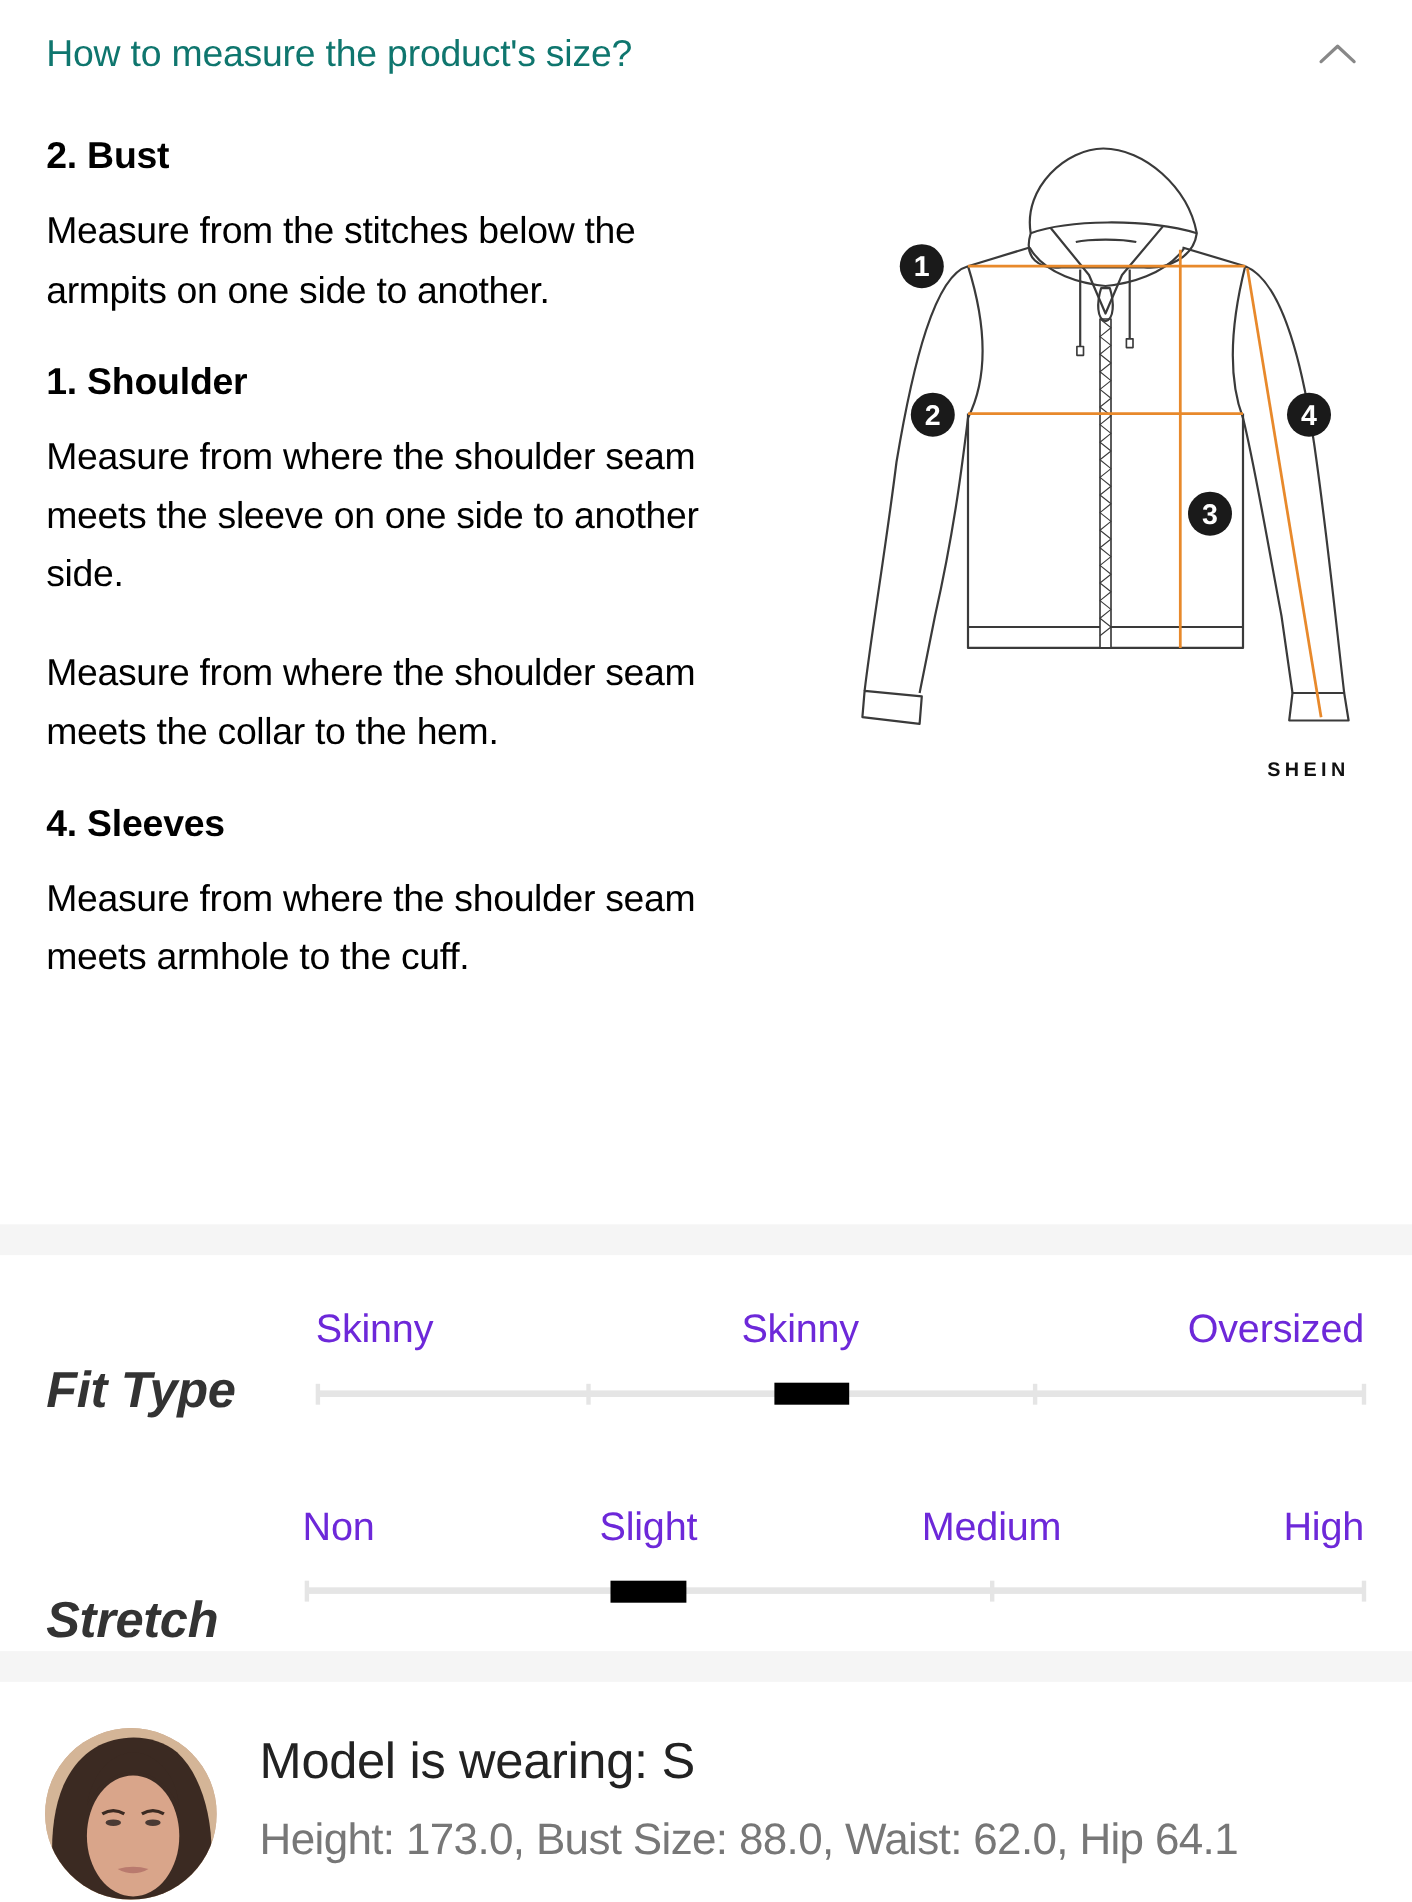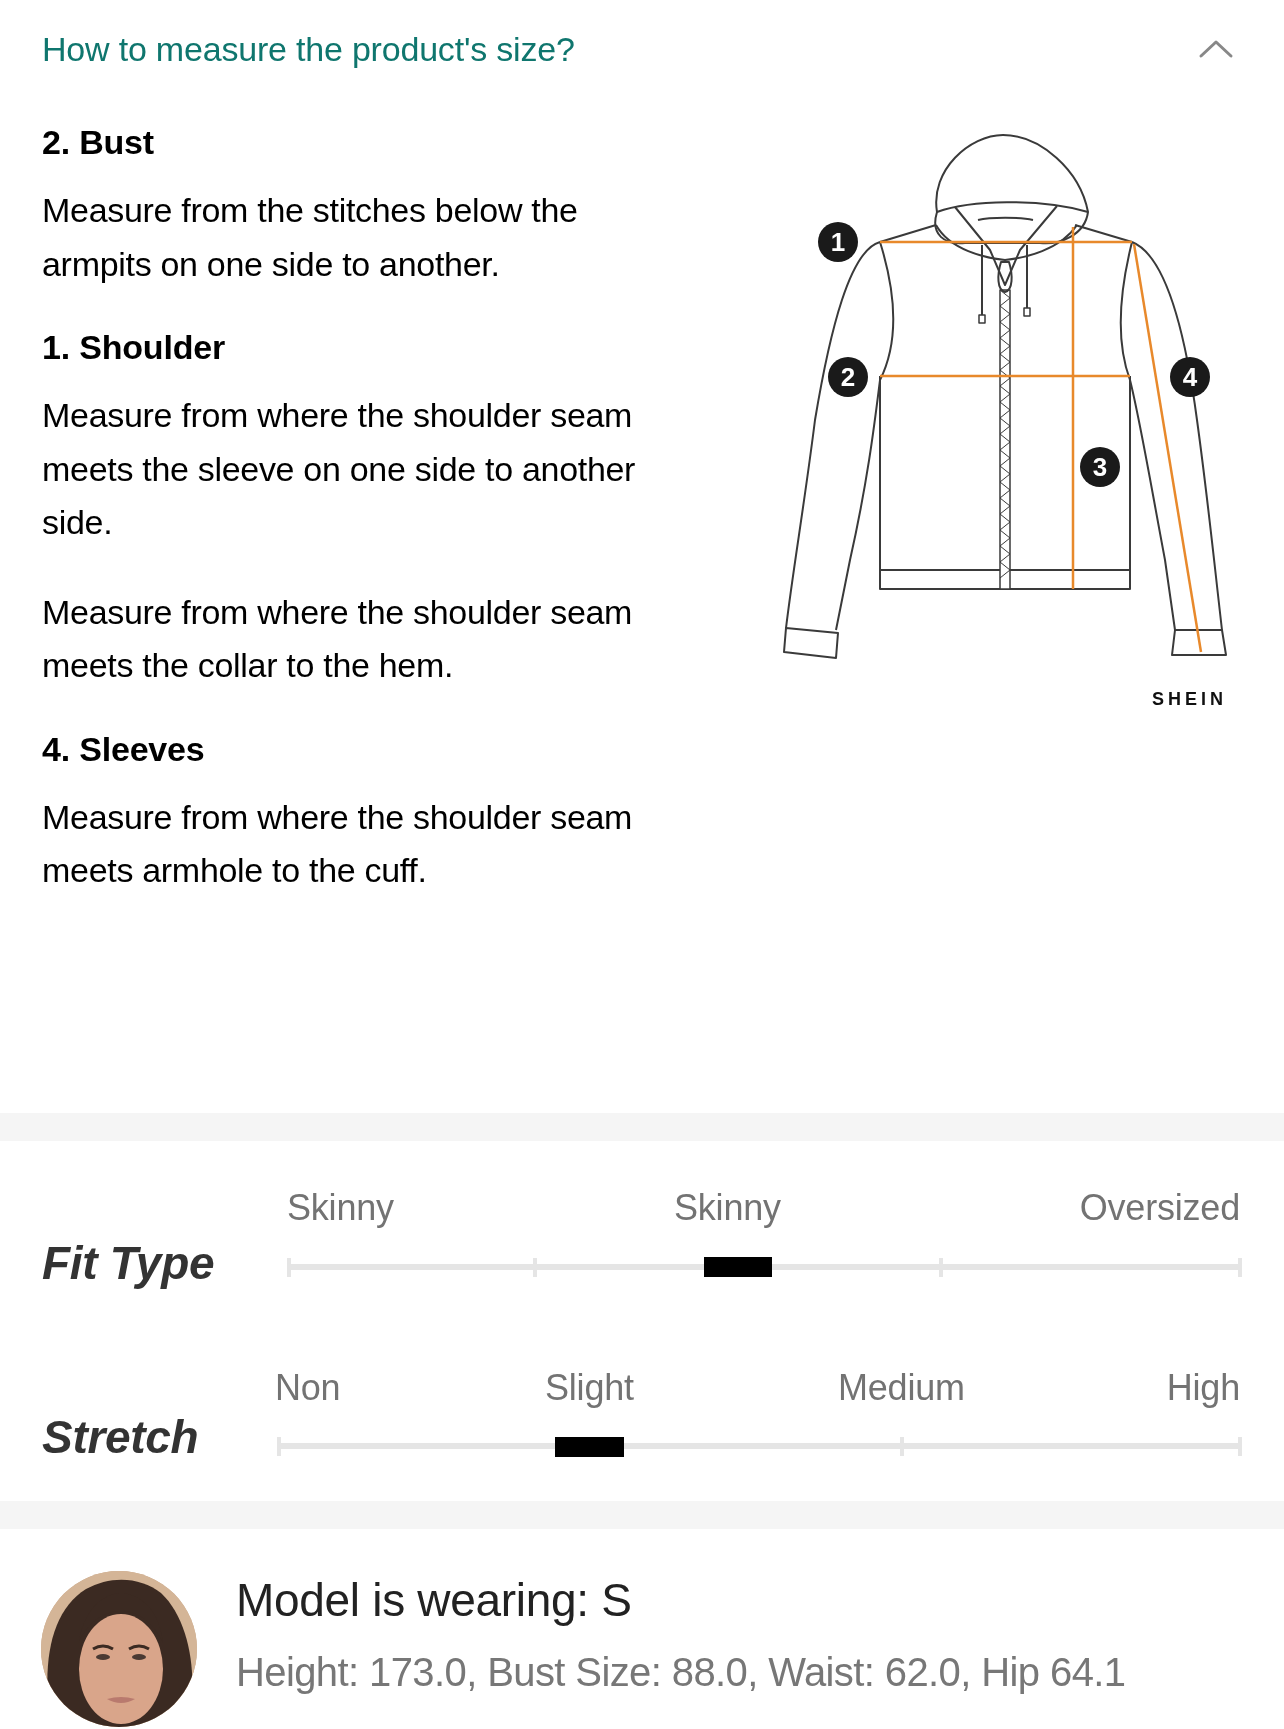--- a/index.html
+++ b/index.html
@@ -15,21 +15,21 @@
   .step-desc { font-size: 34px; line-height: 53.5px; color: #000; margin-top: 22px; letter-spacing: -0.3px; }
   .step + .step { margin-top: 36px; }
 
   .diagram { left: 0; top: 0; width: 1284px; height: 720px; pointer-events: none; }
 
   .band { left: 0; width: 1284px; height: 28px; background: #f5f5f5; }
   .band1 { top: 1113px; }
   .band2 { top: 1501px; }
 
   .attr-label { font-size: 46px; font-weight: 700; color: #333; left: 42px; white-space: nowrap; letter-spacing: -0.3px; font-style: italic; }
-  .scale-label { font-size: 36px; color: #737373; white-space: nowrap; letter-spacing: -0.2px; }
+  .scale-label { font-size: 36px; color: #6d28d9; white-space: nowrap; letter-spacing: -0.2px; }
   .track { height: 6px; background: #e5e5e5; }
   .tick { width: 4px; height: 19px; background: #e5e5e5; }
   .marker { height: 20px; background: #000; }
 
   .avatar { left: 41px; top: 1571px; width: 156px; height: 156px; border-radius: 50%; overflow: hidden; background: #c9a88c; }
   .model-title { left: 236px; top: 1573px; font-size: 46px; color: #222; white-space: nowrap; letter-spacing: -0.3px; }
   .model-stats { left: 236px; top: 1650px; font-size: 40px; color: #777; white-space: nowrap; letter-spacing: -0.6px; }
 </style>
 </head>
 <body>
@@ -127,21 +127,21 @@
 <div class="abs scale-label" style="left:674px; top:1187px">Skinny</div>
 <div class="abs scale-label" style="left:1240px; top:1187px; transform:translateX(-100%)">Oversized</div>
 
 <div class="abs track" style="left:288px; top:1264px; width:952px"></div>
 <div class="abs tick" style="left:287px; top:1258px"></div>
 <div class="abs tick" style="left:533px; top:1258px"></div>
 <div class="abs tick" style="left:939px; top:1258px"></div>
 <div class="abs tick" style="left:1238px; top:1258px"></div>
 <div class="abs marker" style="left:704px; top:1257px; width:68px"></div>
 
-<div class="abs attr-label" style="top:1410px">Stretch</div>
+<div class="abs attr-label" style="top:1445px">Stretch</div>
 <div class="abs scale-label" style="left:275px; top:1367px">Non</div>
 <div class="abs scale-label" style="left:545px; top:1367px">Slight</div>
 <div class="abs scale-label" style="left:838px; top:1367px">Medium</div>
 <div class="abs scale-label" style="left:1240px; top:1367px; transform:translateX(-100%)">High</div>
 
 <div class="abs track" style="left:278px; top:1443px; width:962px"></div>
 <div class="abs tick" style="left:277px; top:1437px"></div>
 <div class="abs tick" style="left:900px; top:1437px"></div>
 <div class="abs tick" style="left:1238px; top:1437px"></div>
 <div class="abs marker" style="left:555px; top:1437px; width:69px"></div>

